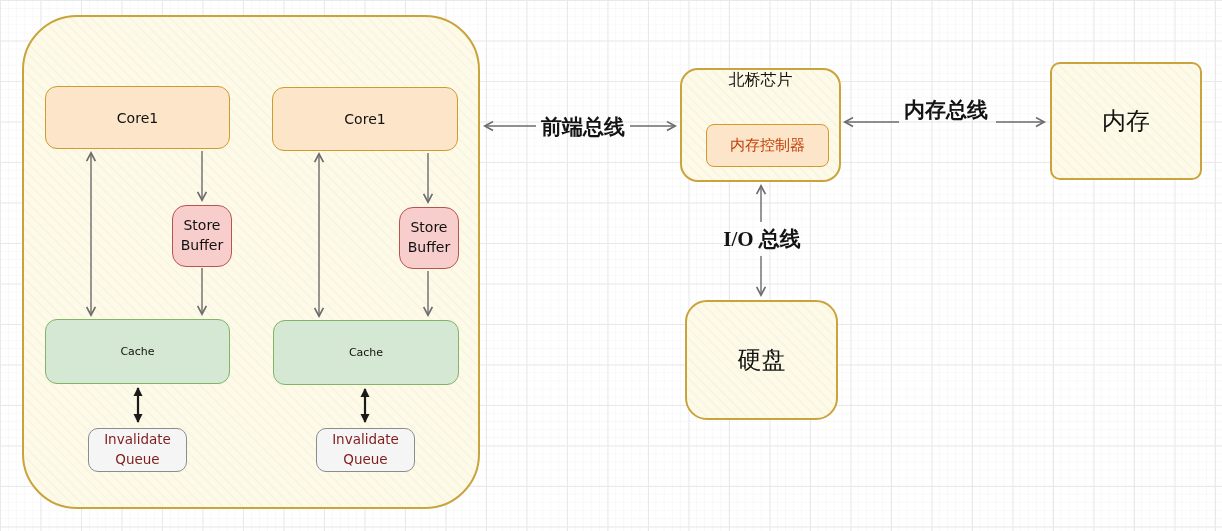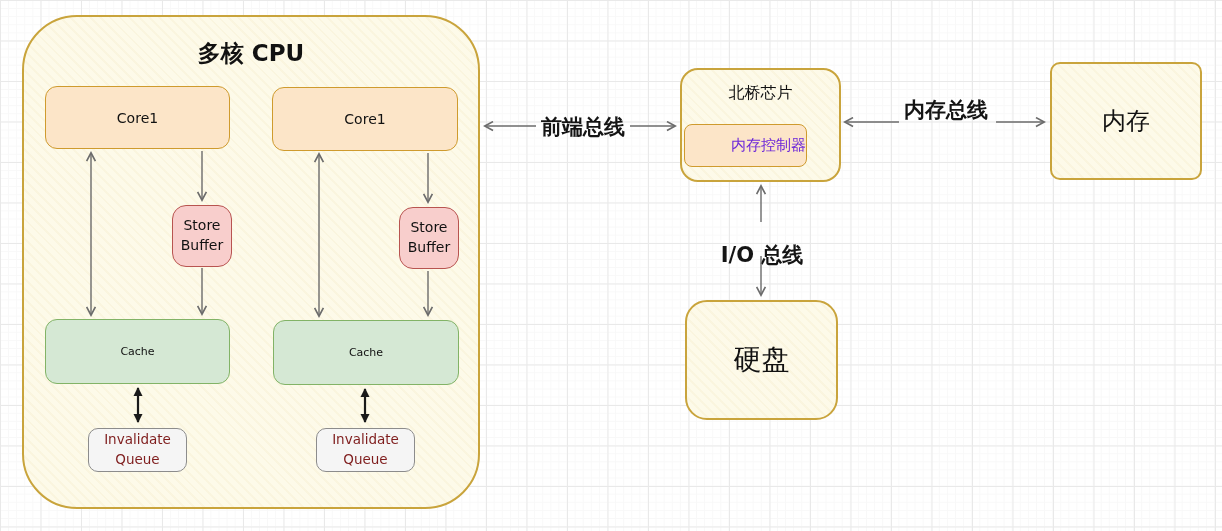--- a/index.html
+++ b/index.html
@@ -30,35 +30,34 @@
   .sbuf{background:#f8cecc;border:1.5px solid #b85450;border-radius:14px;font-size:14px;line-height:1.4;padding:11px;}
   .sbuf-left{left:172px;top:205px;width:60px;height:62px;}
   .sbuf-right{left:399px;top:207px;width:60px;height:62px;}
   .cache{background:#d5e8d4;border:1.5px solid #82b366;border-radius:12px;font-size:11px;}
   .cache-left{left:45px;top:319px;width:185px;height:65px;}
   .cache-right{left:273px;top:320px;width:186px;height:65px;}
   .iq{background:#f5f5f5;border:1.5px solid #8c8c8c;border-radius:10px;font-size:13.5px;line-height:1.45;color:#7f1d1d;}
   .iq-left{left:88px;top:428px;width:99px;height:44px;}
   .iq-right{left:316px;top:428px;width:99px;height:44px;}
   .northbridge{left:680px;top:68px;width:161px;height:114px;border-radius:18px;display:block;}
-  .nb-title{margin-top:13px;text-align:center;font-size:16px;color:#111;}
-  .nb-inner{position:absolute;left:2px;top:54px;width:121px;height:41px;background:#fce5c8;border:1.5px solid #cf9b2e;border-radius:8px;display:flex;align-items:center;justify-content:flex-end;font-size:15px;color:#6d28d9;}
+  .nb-title{text-align:center;font-size:16px;color:#111;}
+  .nb-inner{position:absolute;left:24px;top:54px;width:121px;height:41px;background:#fce5c8;border:1.5px solid #cf9b2e;border-radius:8px;display:flex;align-items:center;justify-content:center;font-size:15px;color:#c2410c;}
   .memory{left:1050px;top:62px;width:152px;height:118px;border-radius:10px;font-size:24px;}
-  .disk{left:685px;top:300px;width:153px;height:120px;border-radius:22px;font-size:28px;}
+  .disk{left:685px;top:300px;width:153px;height:120px;border-radius:22px;font-size:24px;}
   .bus-label{position:absolute;transform:translate(-50%,-50%);font-size:21px;font-weight:600;color:#141414;white-space:nowrap;}
   .arrows{position:absolute;left:0;top:0;pointer-events:none;}
   .watermark{position:absolute;right:14px;top:494px;font-size:15px;color:#c9c9c9;letter-spacing:1px;}
 </style>
 </head>
 <body>
 
 <div class="canvas">
 
   <div class="box cream cpu-box"></div>
-  <div class="cpu-title">多核 CPU</div>
 
   <div class="box core core-left">
     <span>Core1</span>
   </div>
   <div class="box sbuf sbuf-left">
     <span>Store Buffer</span>
   </div>
   <div class="box cache cache-left">
     <span>Cache</span>
   </div>
@@ -89,21 +88,21 @@
   <div class="box cream memory">
     <span>内存</span>
   </div>
 
   <div class="box cream disk">
     <span>硬盘</span>
   </div>
 
   <div class="bus-label" style="left:583px;top:127px;text-align:center;">前端总线</div>
   <div class="bus-label" style="left:946px;top:110px;">内存总线</div>
-  <div class="bus-label" style="left:762px;top:255px;">I/O 总线</div>
+  <div class="bus-label" style="left:762px;top:239px;font-family:Liberation Serif, serif;">I/O 总线</div>
 
   <svg class="arrows" width="1222" height="531" viewBox="0 0 1222 531">
     <defs>
       <marker id="chev" viewBox="0 0 10 10" refX="8.3" refY="5" markerWidth="11" markerHeight="11" markerUnits="userSpaceOnUse" orient="auto-start-reverse">
         <path d="M1,1 L8.5,5 L1,9" fill="none" stroke="#6b6b6b" stroke-width="1.5"></path>
       </marker>
       <marker id="solid" viewBox="0 0 10 10" refX="8.6" refY="5" markerWidth="10" markerHeight="10" markerUnits="userSpaceOnUse" orient="auto-start-reverse">
         <path d="M0.5,0.5 L9.5,5 L0.5,9.5 Z" fill="#1a1a1a"></path>
       </marker>
     </defs>

